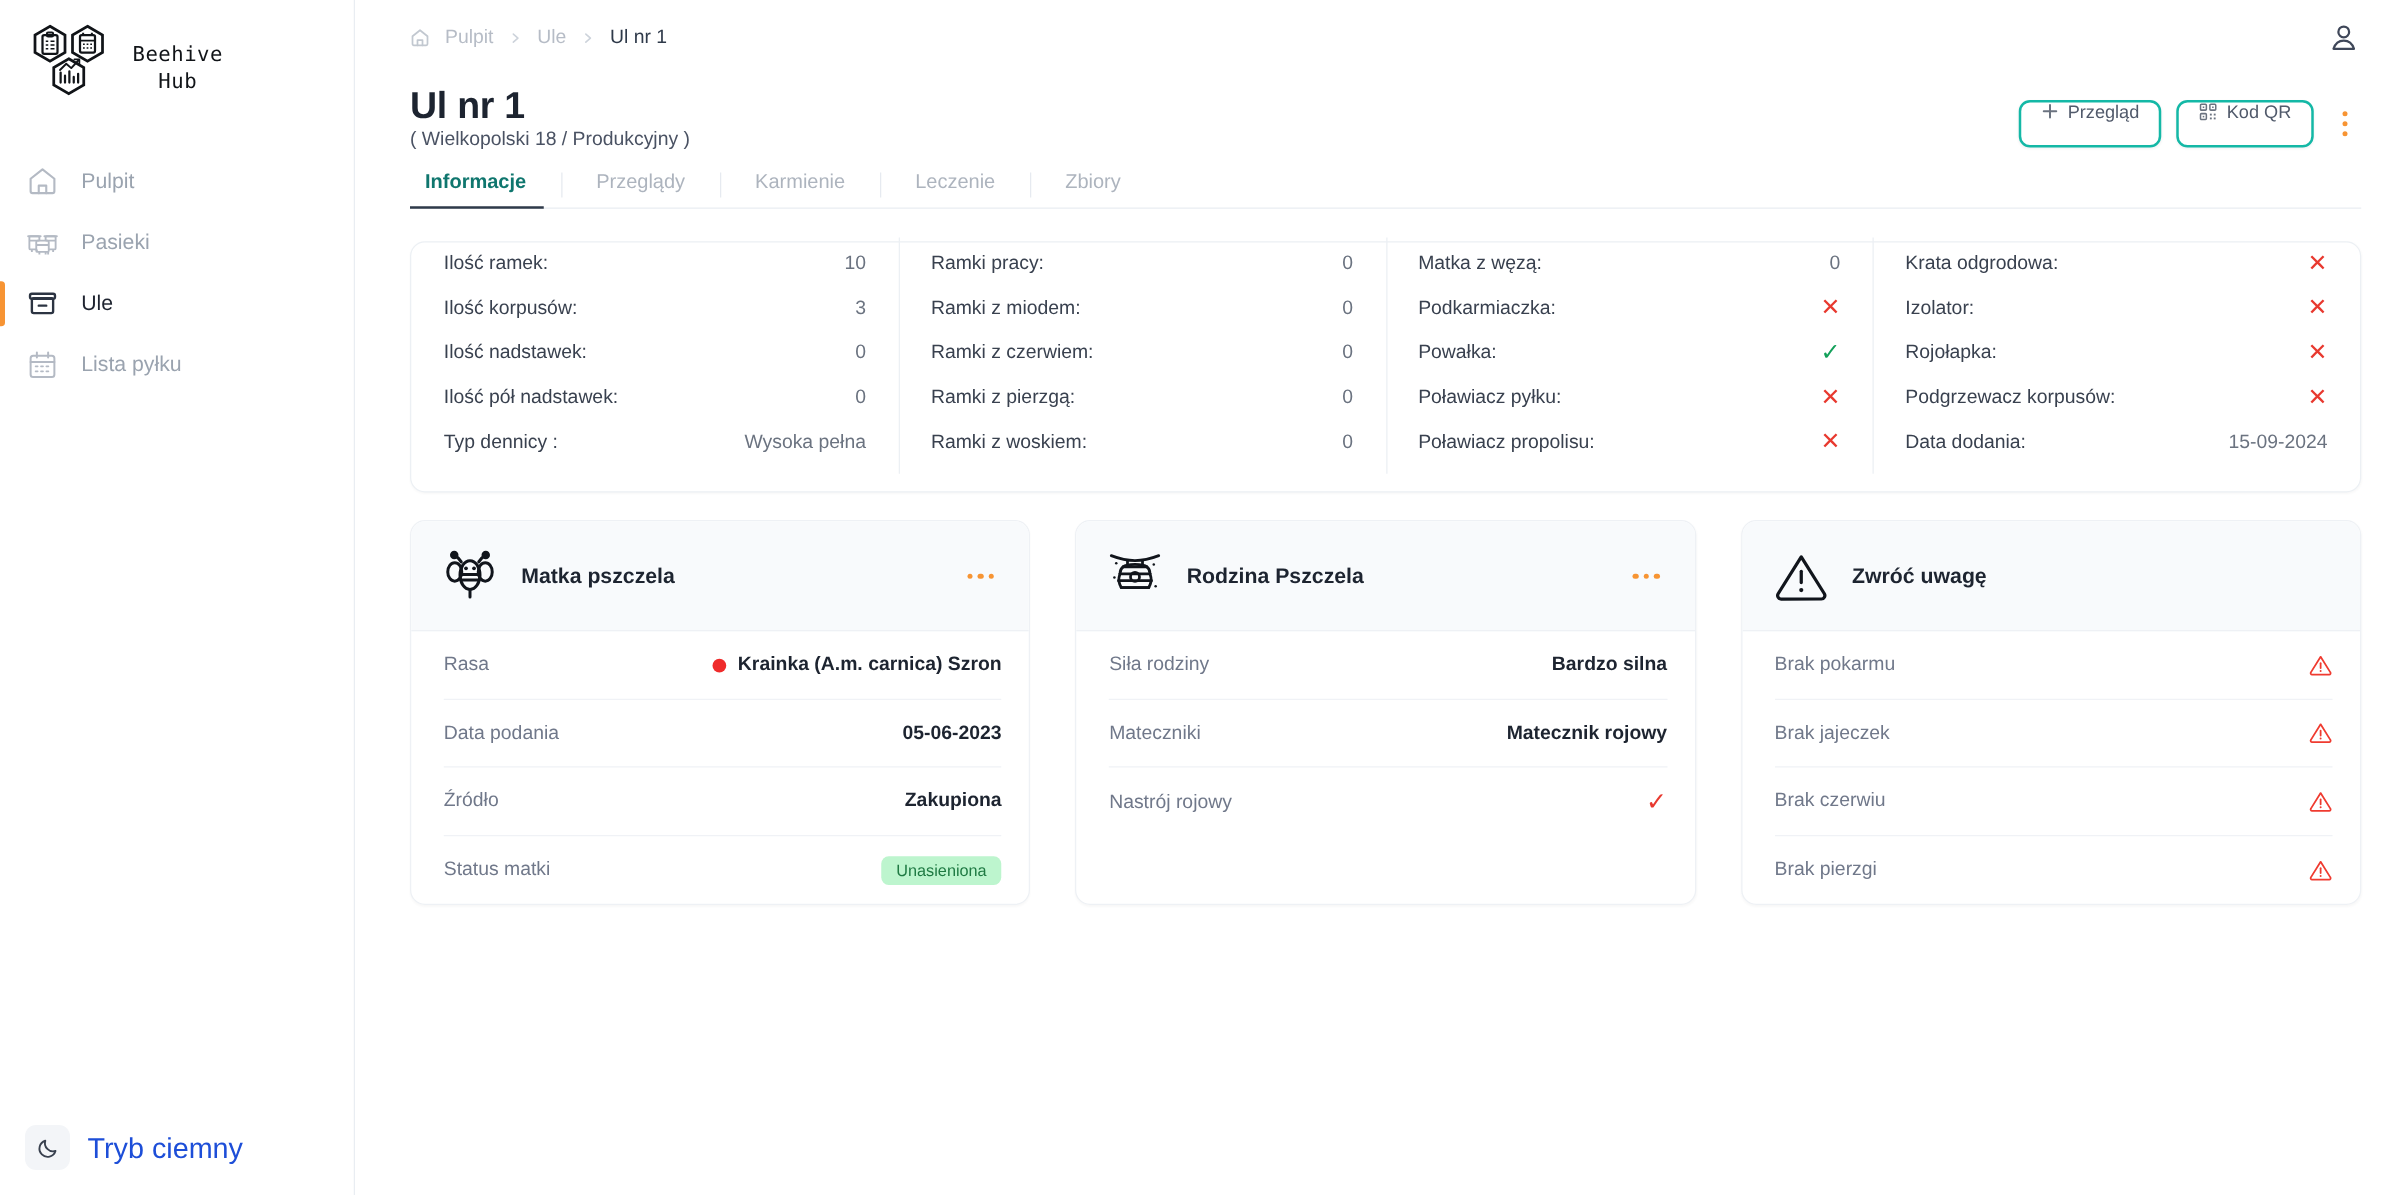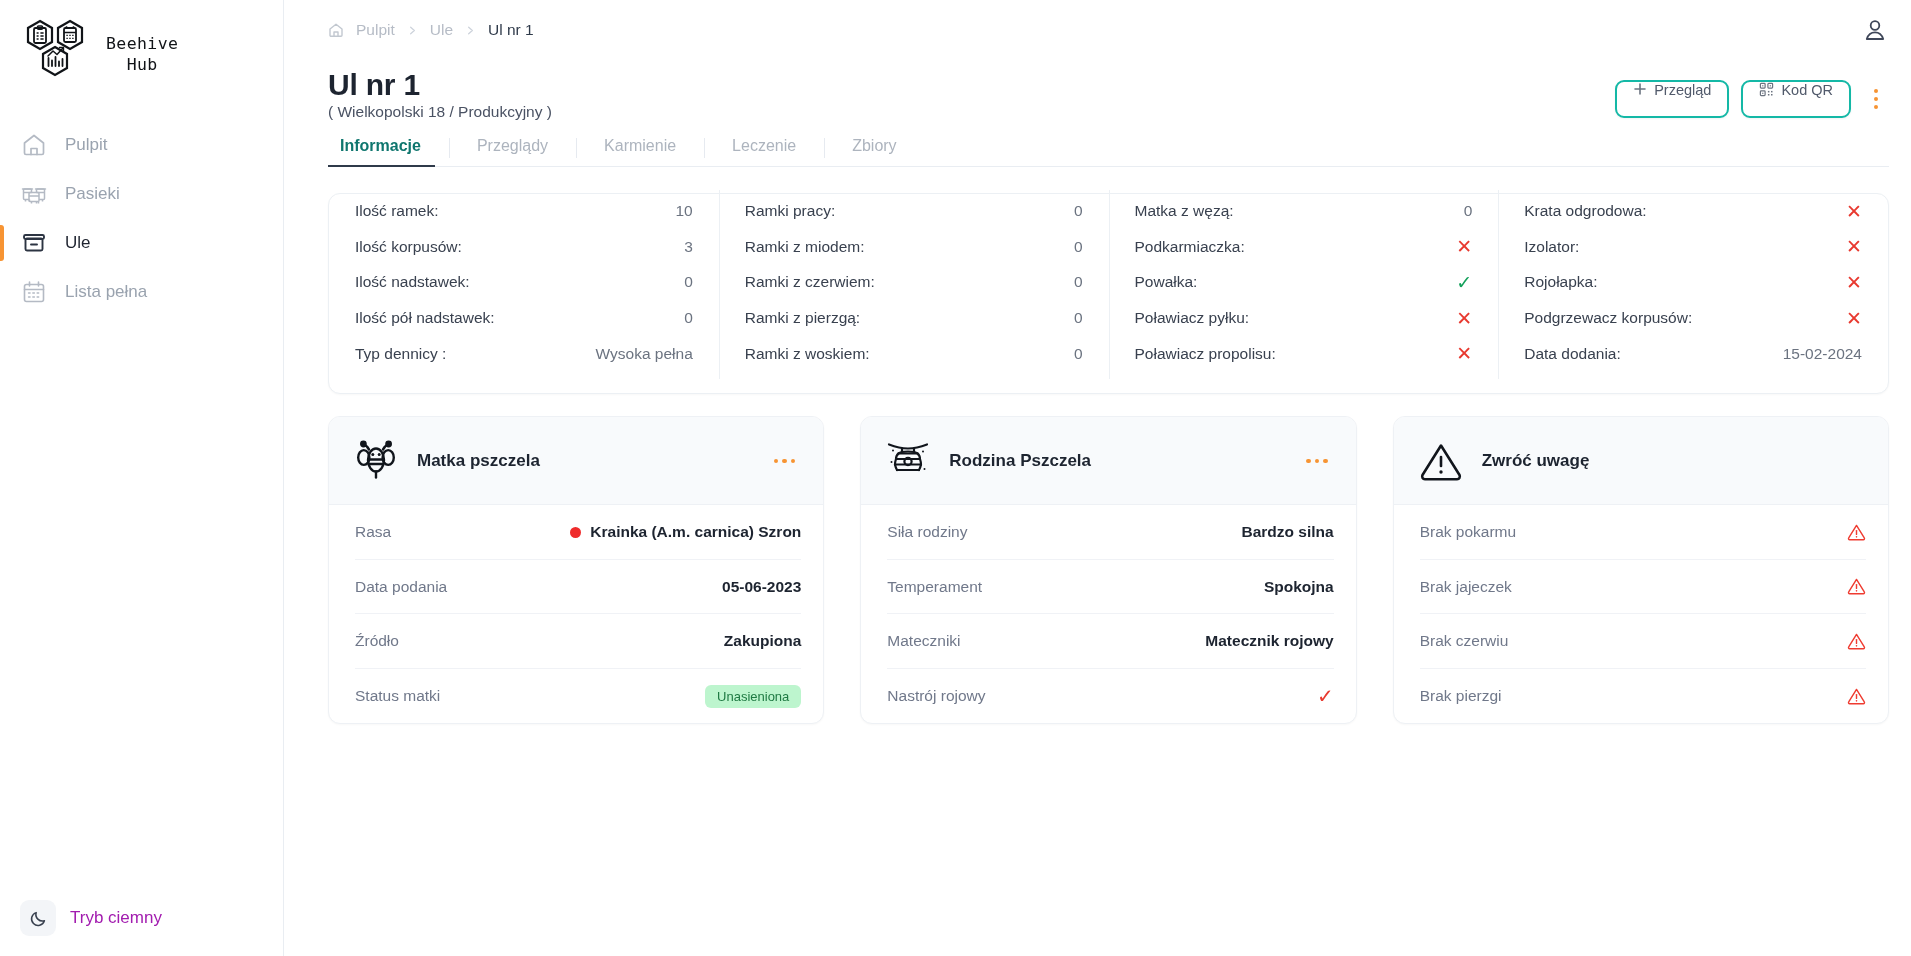--- a/index.html
+++ b/index.html
@@ -45,21 +45,21 @@
 
   .darkmode {
     position: absolute; left: 14px; bottom: 14px;
     display: flex; align-items: center; gap: 14px;
     cursor: pointer; padding: 6px;
   }
   .dm-box {
     width: 36px; height: 36px; border-radius: 9px; background: #f3f5f8;
     display: flex; align-items: center; justify-content: center;
   }
-  .dm-label { font-size: 17px; color: #a21caf; }
+  .dm-label { font-size: 23px; color: #1d4ed8; }
 
   
   .main { flex: 1; height: 956px; position: relative; overflow: hidden; }
 
   .topbar {
     height: 60px; display: flex; align-items: center;
     padding: 0 22px 0 44px; justify-content: space-between;
   }
   .crumbs { display: flex; align-items: center; gap: 12px; font-size: 15.5px; }
   .crumbs .c-home { width: 16px; height: 16px; display:block; }
@@ -237,21 +237,21 @@
 
     <a class="nav-item">
       <span class="nav-ico">
         <svg viewBox="0 0 26 26" width="26" height="26" fill="none" stroke="#b4bac4" stroke-width="1.6" stroke-linejoin="round">
           <rect x="3.5" y="5.5" width="19" height="17" rx="2"></rect>
           <path d="M3.5 10.5h19" stroke-linecap="round"></path>
           <path d="M8.5 3v4M17.5 3v4" stroke-linecap="round"></path>
           <path d="M7.5 14h1.6M11.8 14h1.6M16.1 14h1.6M7.5 18h1.6M11.8 18h1.6M16.1 18h1.6" stroke-width="1.4" stroke-linecap="round"></path>
         </svg>
       </span>
-      <span>Lista pełna</span>
+      <span>Lista pyłku</span>
     </a>
 
   </nav>
 
   <div class="darkmode">
     <span class="dm-box">
       <svg viewBox="0 0 20 20" width="19" height="19" fill="none" stroke="#39414f" stroke-width="1.6" stroke-linecap="round" stroke-linejoin="round">
         <path d="M16.2 12.4A6.9 6.9 0 0 1 7.6 3.8a6.9 6.9 0 1 0 8.6 8.6z"></path>
       </svg>
     </span>
@@ -425,21 +425,21 @@
       <div class="stat-row">
         <span class="stat-label">Rojołapka:</span>
         <span class="ic-x">✕</span>
       </div>
       <div class="stat-row">
         <span class="stat-label">Podgrzewacz korpusów:</span>
         <span class="ic-x">✕</span>
       </div>
       <div class="stat-row">
         <span class="stat-label">Data dodania:</span>
-        <span class="stat-val">15-02-2024</span>
+        <span class="stat-val">15-09-2024</span>
       </div>
     </div>
 
   </section>
 
   <section class="cards">
 
     <article class="card">
       <div class="card-head">
         <span class="card-ico">
@@ -511,24 +511,20 @@
           <i></i>
           <i></i>
         </span>
       </div>
       <div class="card-body">
         <div class="card-row">
           <span class="row-key">Siła rodziny</span>
           <span class="row-val">Bardzo silna</span>
         </div>
         <div class="card-row">
-          <span class="row-key">Temperament</span>
-          <span class="row-val">Spokojna</span>
-        </div>
-        <div class="card-row">
           <span class="row-key">Mateczniki</span>
           <span class="row-val">Matecznik rojowy</span>
         </div>
         <div class="card-row">
           <span class="row-key">Nastrój rojowy</span>
           <span class="chk-red">✓</span>
         </div>
       </div>
     </article>
 

